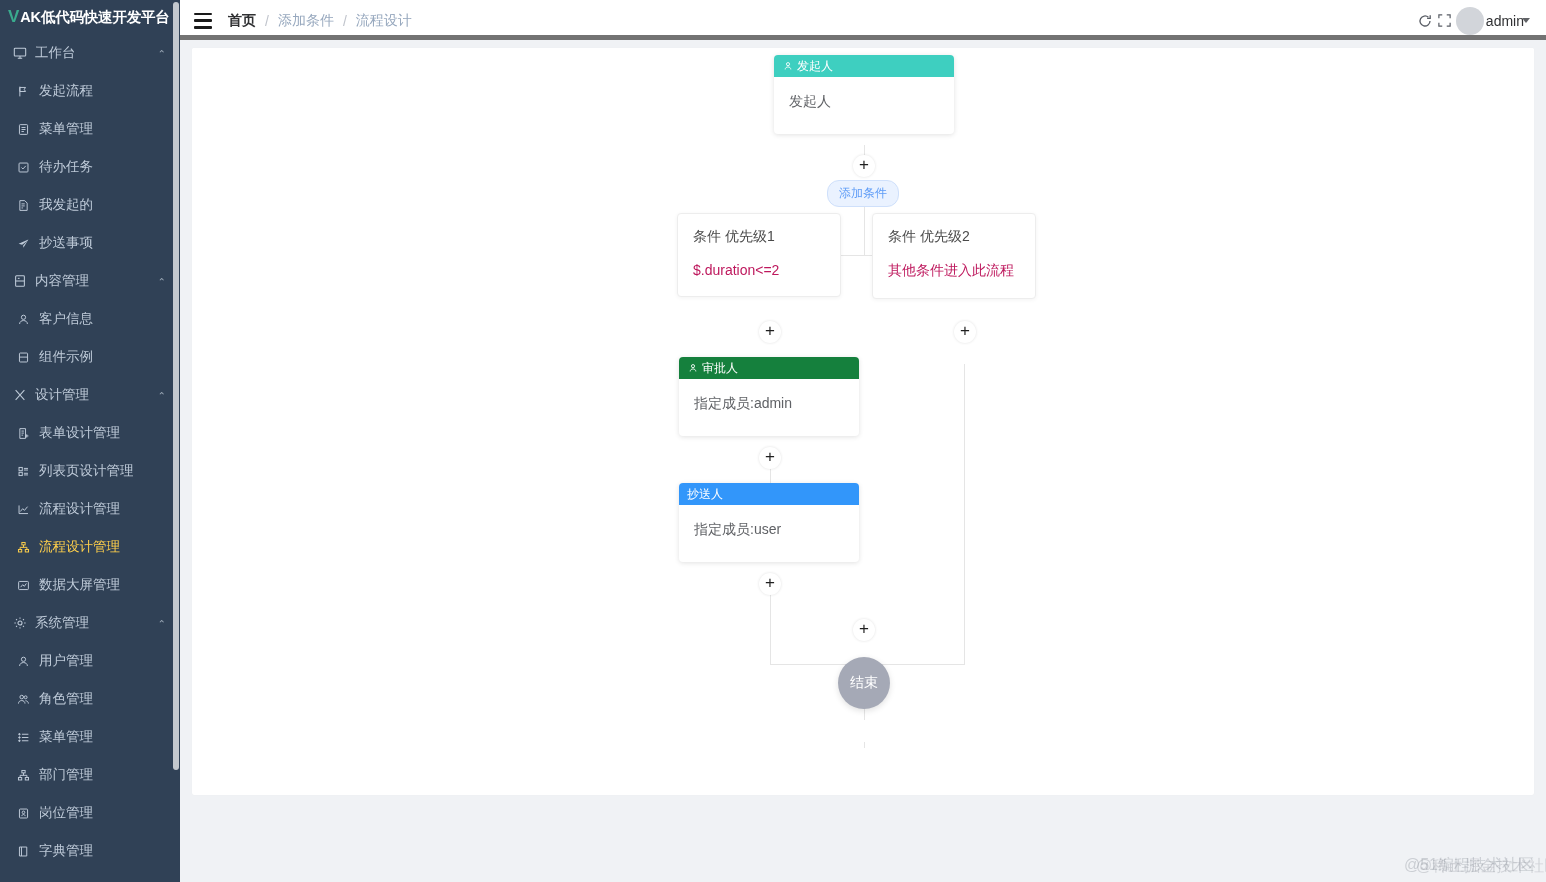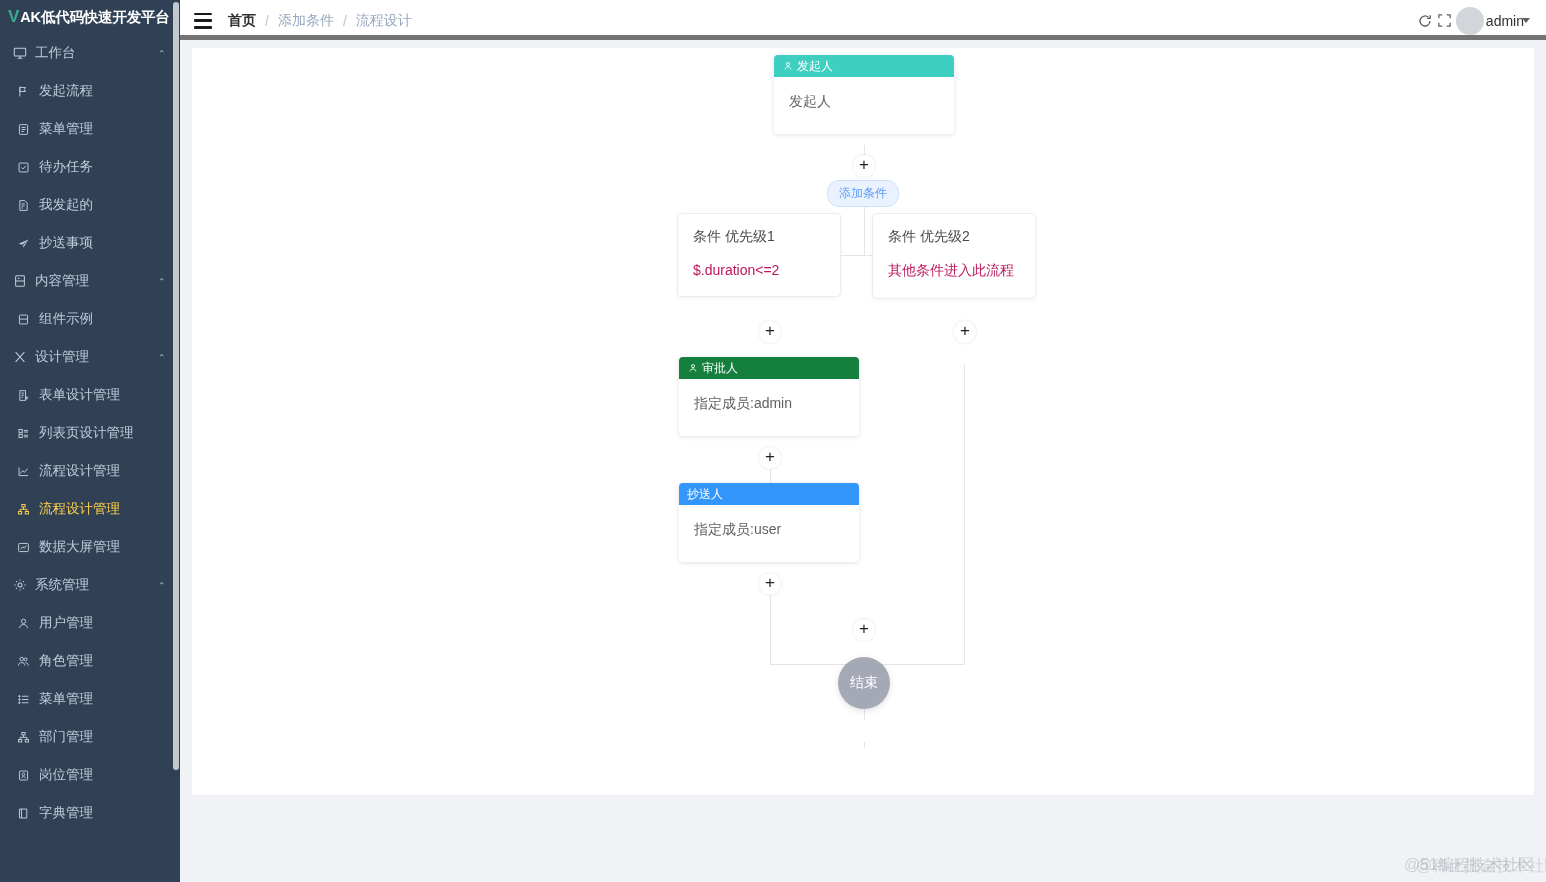--- a/index.html
+++ b/index.html
@@ -260,20 +260,29 @@
       <div class="menu-group-title">
         <span class="ico">
           <svg width="14" height="14" viewBox="0 0 16 16" fill="none" stroke="#bfcbd9" stroke-width="1.2">
             <rect x="3" y="2" width="10" height="12" rx="1"></rect>
               <path d="M3 8h10"></path>
               <path d="M5.5 5h2"></path>
           </svg>
         </span>
         <span class="mg-label">内容管理</span>
         <span class="arrow">⌄</span>
+      </div>
+      <div class="menu-item">
+        <span class="ico">
+          <svg width="13" height="13" viewBox="0 0 16 16" fill="none" stroke="#bfcbd9" stroke-width="1.2">
+            <circle cx="8" cy="5.3" r="2.6"></circle>
+              <path d="M3.2 13.5c0-2.6 2.1-4.2 4.8-4.2s4.8 1.6 4.8 4.2"></path>
+          </svg>
+        </span>
+        <span>客户信息</span>
       </div>
       <div class="menu-item">
         <span class="ico">
           <svg width="13" height="13" viewBox="0 0 16 16" fill="none" stroke="#bfcbd9" stroke-width="1.2">
             <rect x="3" y="2.5" width="10" height="11" rx="1"></rect>
               <path d="M3 7.5h10"></path>
           </svg>
         </span>
         <span>组件示例</span>
       </div>

